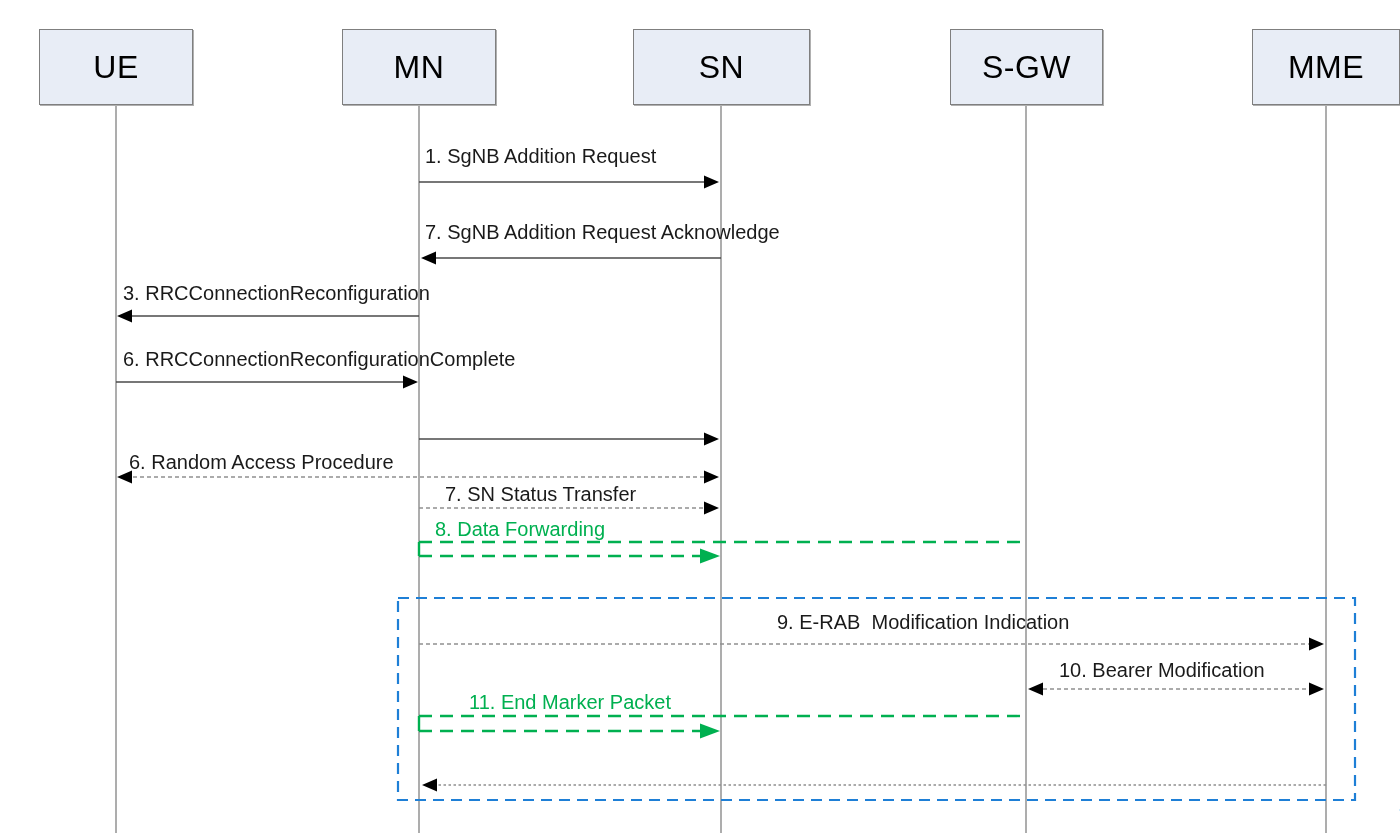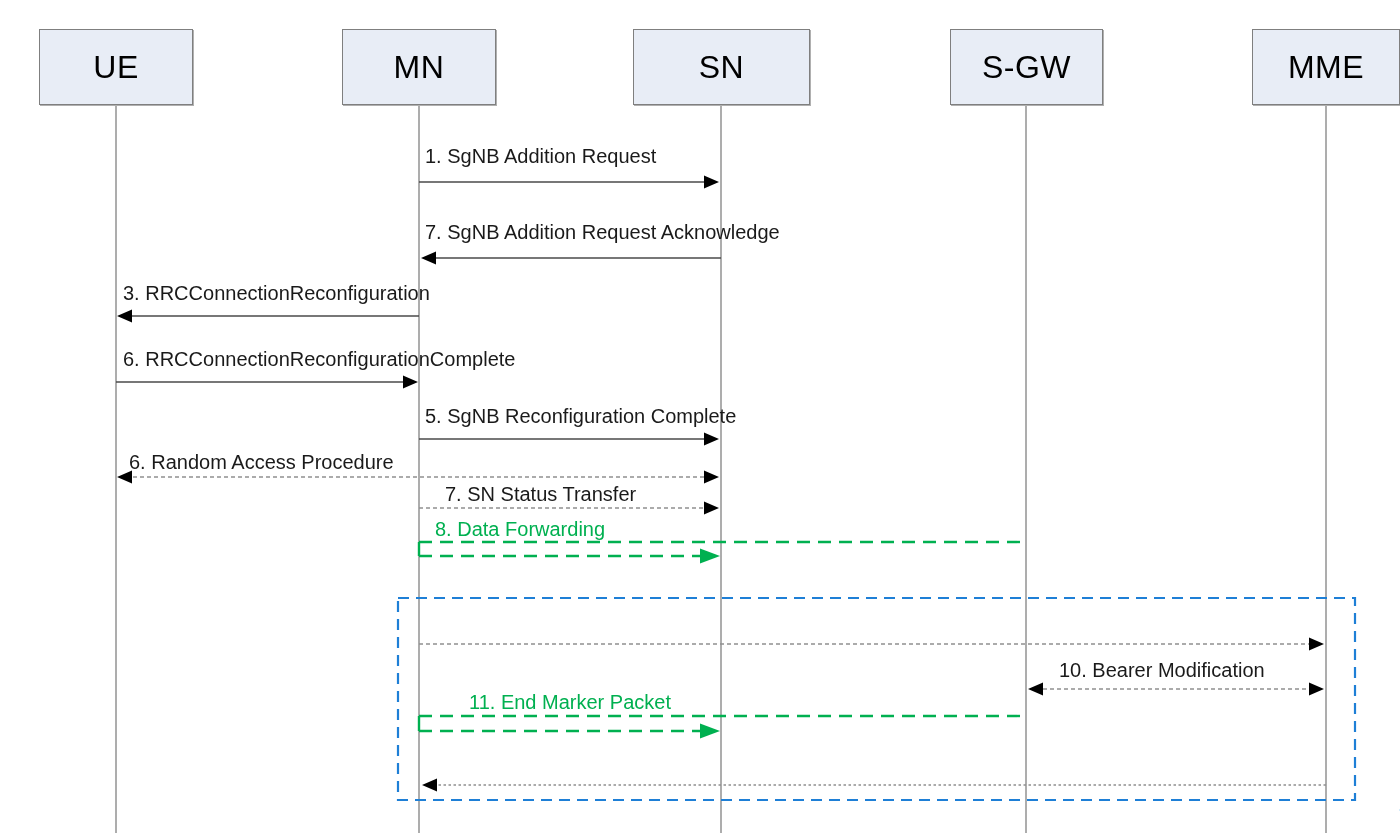--- a/index.html
+++ b/index.html
@@ -124,21 +124,21 @@
     <span>S-GW</span>
     </div>
   <div class="actor" style="left:1239px;width:148px">
     <span>MME</span>
     </div>
 
   <div class="msg-label" style="left:412px;top:144px">1. SgNB Addition Request</div>
   <div class="msg-label" style="left:412px;top:220px">7. SgNB Addition Request Acknowledge</div>
   <div class="msg-label" style="left:110px;top:281px">3. RRCConnectionReconfiguration</div>
   <div class="msg-label" style="left:110px;top:347px">6. RRCConnectionReconfigurationComplete</div>
-  <div class="msg-label" style="left:412px;top:404px">5. SgNB Reconfiguration Complete</div>
   <div class="msg-label" style="left:116px;top:450px">6. Random Access Procedure</div>
   <div class="msg-label" style="left:432px;top:482px">7. SN Status Transfer</div>
   <div class="msg-label green" style="left:422px;top:517px">8. Data Forwarding</div>
+  <div class="msg-label" style="left:764px;top:610px">9. E-RAB  Modification Indication</div>
   <div class="msg-label" style="left:1046px;top:658px">10. Bearer Modification</div>
   <div class="msg-label green" style="left:456px;top:690px">11. End Marker Packet</div>
 
 
 </div>
 
 </body></html>

